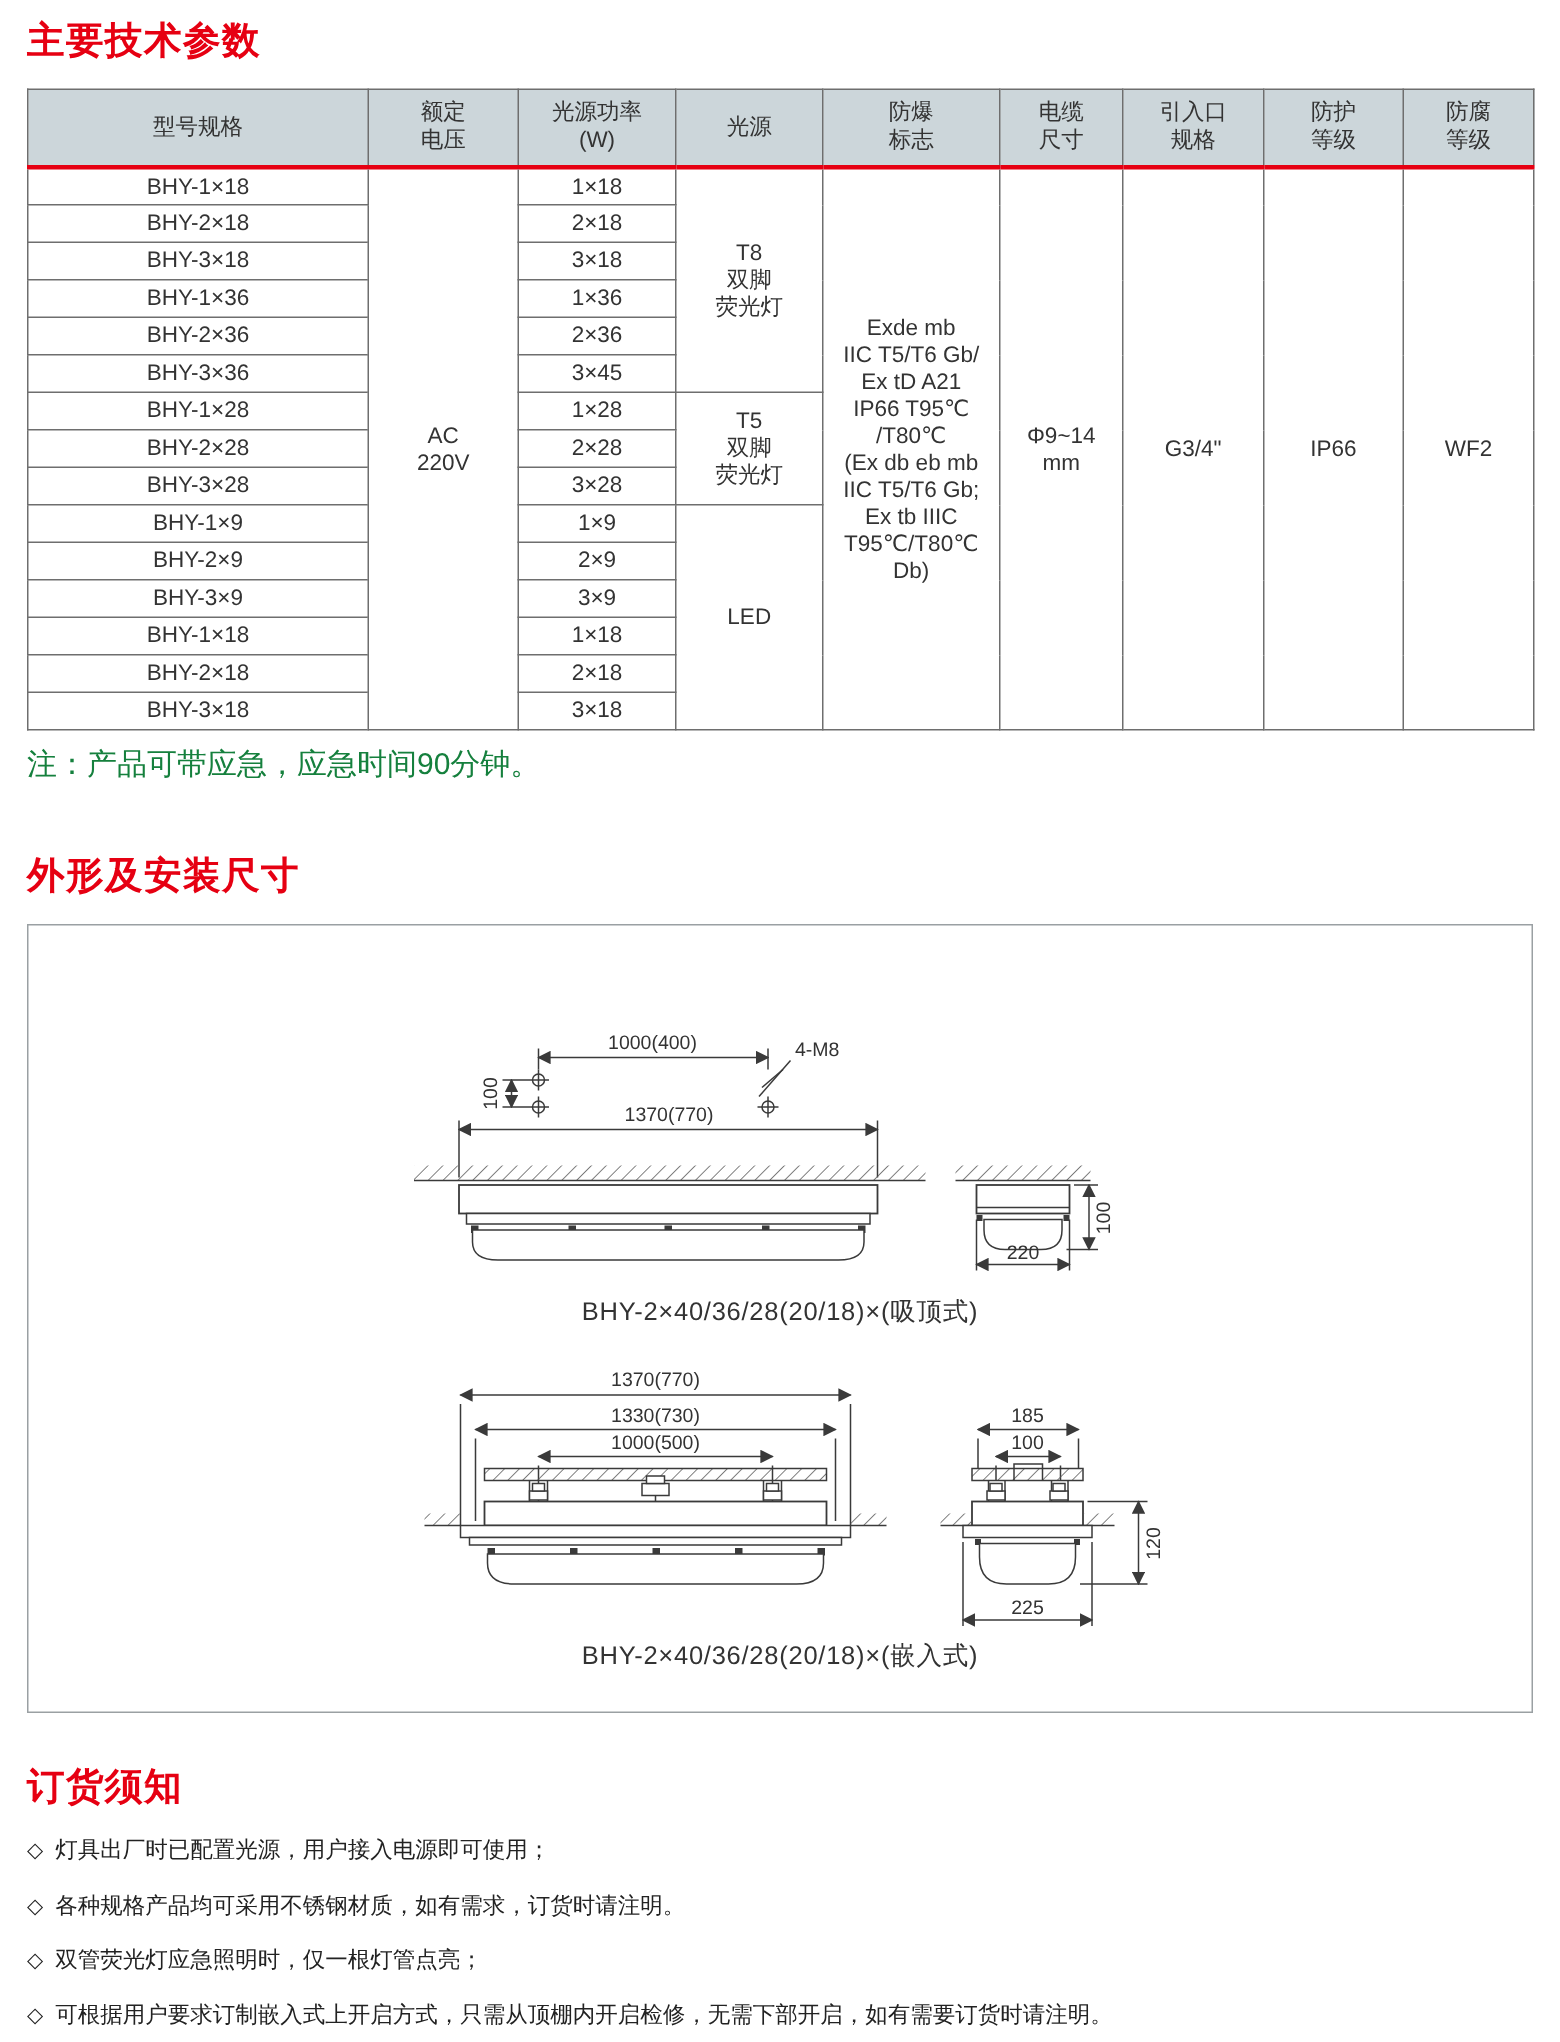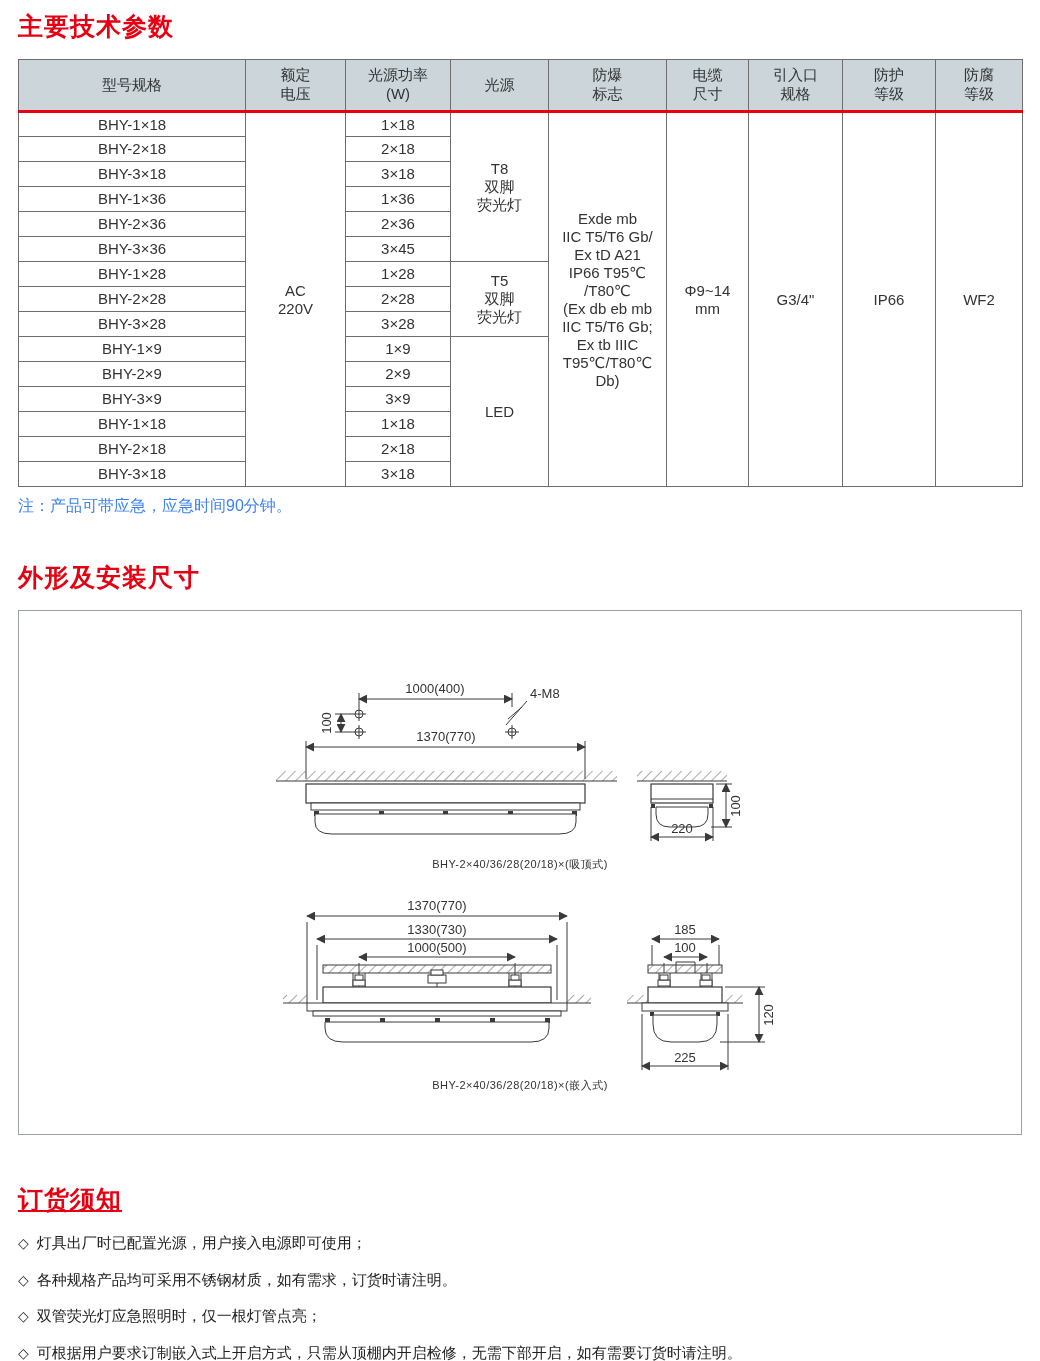--- a/index.html
+++ b/index.html
@@ -12,29 +12,29 @@
     border:1px solid #6e6e6e;text-align:center;vertical-align:middle;
     white-space:pre-line;padding:0;color:#333;
   }
   table.params thead th{
     background:#ccd6da;font-weight:normal;font-size:15px;height:50px;
     border-bottom:3px solid #e60012;line-height:1.25;
   }
   table.params tbody tr{height:25px;margin-top:36px;}
   table.params tbody td{font-size:15px;line-height:1.2;}
   td.exmark{font-size:13.5px;line-height:1.4;}
-  .note{color:#3b82f6;font-size:16px;margin:9px 0 0 0;}
+  .note{color:#15803d;font-size:20px;margin:9px 0 0 0;}
   
   .sec2{margin-top:44px;}
-  .draw-box{border:1px solid #9aa0a3;width:1002px;padding:30px 0 41px 0;}
+  .draw-box{border:1px solid #9aa0a3;width:1002px;padding:30px 0 26px 0;}
   .draw-box svg{display:block;}
-  .caption{text-align:center;font-size:11px;color:#333;margin:4px 0 24px 0;letter-spacing:.5px;}
+  .caption{text-align:center;font-size:17px;color:#333;margin:4px 0 24px 0;letter-spacing:.5px;}
   .caption:last-child{margin-bottom:0;}
   
-  .sec3{margin-top:48px;text-decoration:underline;}
+  .sec3{margin-top:32px;}
   .order-item{font-size:15px;color:#222;margin:0 0 14px 0;line-height:1.5;}
   .diamond{margin-right:8px;font-size:14px;color:#222;}
   .example1{font-size:15px;color:#222;margin:2px 0 10px 0;padding-left:30px;line-height:1.5;}
   svg text{font-family:"Liberation Sans","DejaVu Sans",sans-serif;font-size:13px;fill:#333;}
 </style>
 </head>
 <body>
 
 <div class="page">
 

